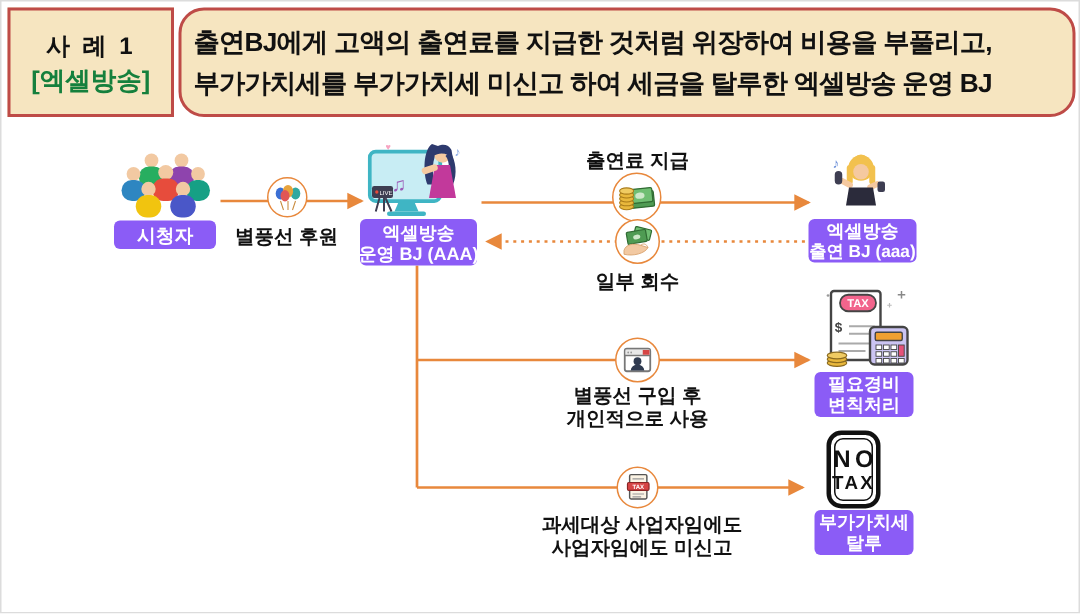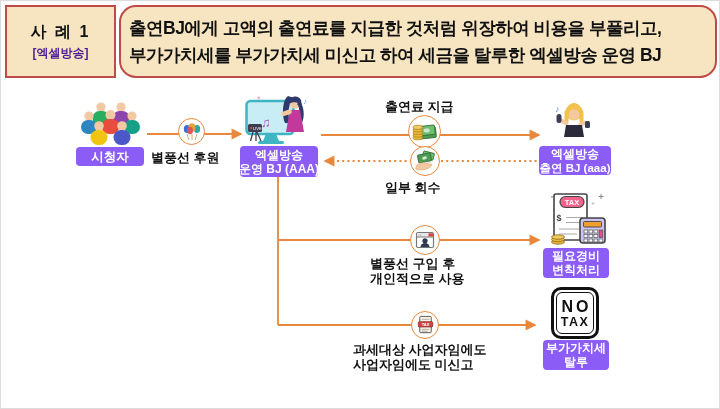--- a/index.html
+++ b/index.html
@@ -5,44 +5,44 @@
   * { margin:0; padding:0; box-sizing:border-box; }
   html,body { background:#fff; }
   body { font-family:"Liberation Sans","DejaVu Sans",sans-serif; }
   .frame { position:relative; width:720px; height:409px; background:#fff; border:1px solid #dcdcdc; overflow:hidden; }
 
   
   .header { position:absolute; left:4px; top:4px; width:712px; height:73px; display:flex; gap:3px; }
   .hbox { background:#F6E5C0; border:2.5px solid #BE4B47; }
   .case-box { width:111px; display:flex; flex-direction:column; align-items:center; justify-content:center; }
   .case-l1 { font-size:16px; font-weight:bold; color:#111; letter-spacing:2px; line-height:24px; }
-  .case-l2 { font-size:12px; font-weight:bold; color:#4c1d95; line-height:19px; }
+  .case-l2 { font-size:17px; font-weight:bold; color:#15803d; line-height:19px; }
   .desc-box { flex:1; display:flex; flex-direction:column; justify-content:center; padding-left:8px;border-radius:17px; }
   .desc-line { font-size:17.5px; font-weight:bold; color:#111; line-height:27px; white-space:nowrap; letter-spacing:-0.5px; }
 
   
   .connectors { position:absolute; left:0; top:0; width:720px; height:409px; }
 
   
   .badge { position:absolute; background:#fff; border:1.6px solid #E8883C; border-radius:50%;
            display:flex; align-items:center; justify-content:center; }
 
   
   .navy { position:absolute; background:#8b5cf6; color:#fff; border-radius:4px;
           display:flex; flex-direction:column; align-items:center; justify-content:center;
           font-weight:bold; text-align:center; }
   .navy div { line-height:14px; font-size:12px; white-space:nowrap; }
 
   
-  .lbl { position:absolute; color:#111; font-weight:bold; font-size:13px; line-height:15px; white-space:nowrap; }
+  .lbl { position:absolute; color:#111; font-weight:bold; text-align:center; font-size:13px; line-height:15px; white-space:nowrap; }
 
   .icon-abs { position:absolute; }
 
   
-  .notax { position:absolute; left:550px; top:286px; width:48px; height:52px;
+  .notax { position:absolute; left:550px; top:286px; width:36px; height:52px;
            border:3px solid #111; border-radius:10px; padding:2px; background:#fff; }
   .notax-inner { width:100%; height:100%; border:1.5px solid #111; border-radius:6px;
                  display:flex; flex-direction:column; align-items:center; justify-content:center; }
   .nt1 { font-size:16px; font-weight:bold; letter-spacing:3px; padding-left:3px; line-height:17px; color:#111; }
   .nt2 { font-size:12.5px; font-weight:bold; letter-spacing:1.5px; line-height:14px; color:#111; }
 </style>
 </head>
 <body>
 
 <div class="frame">

